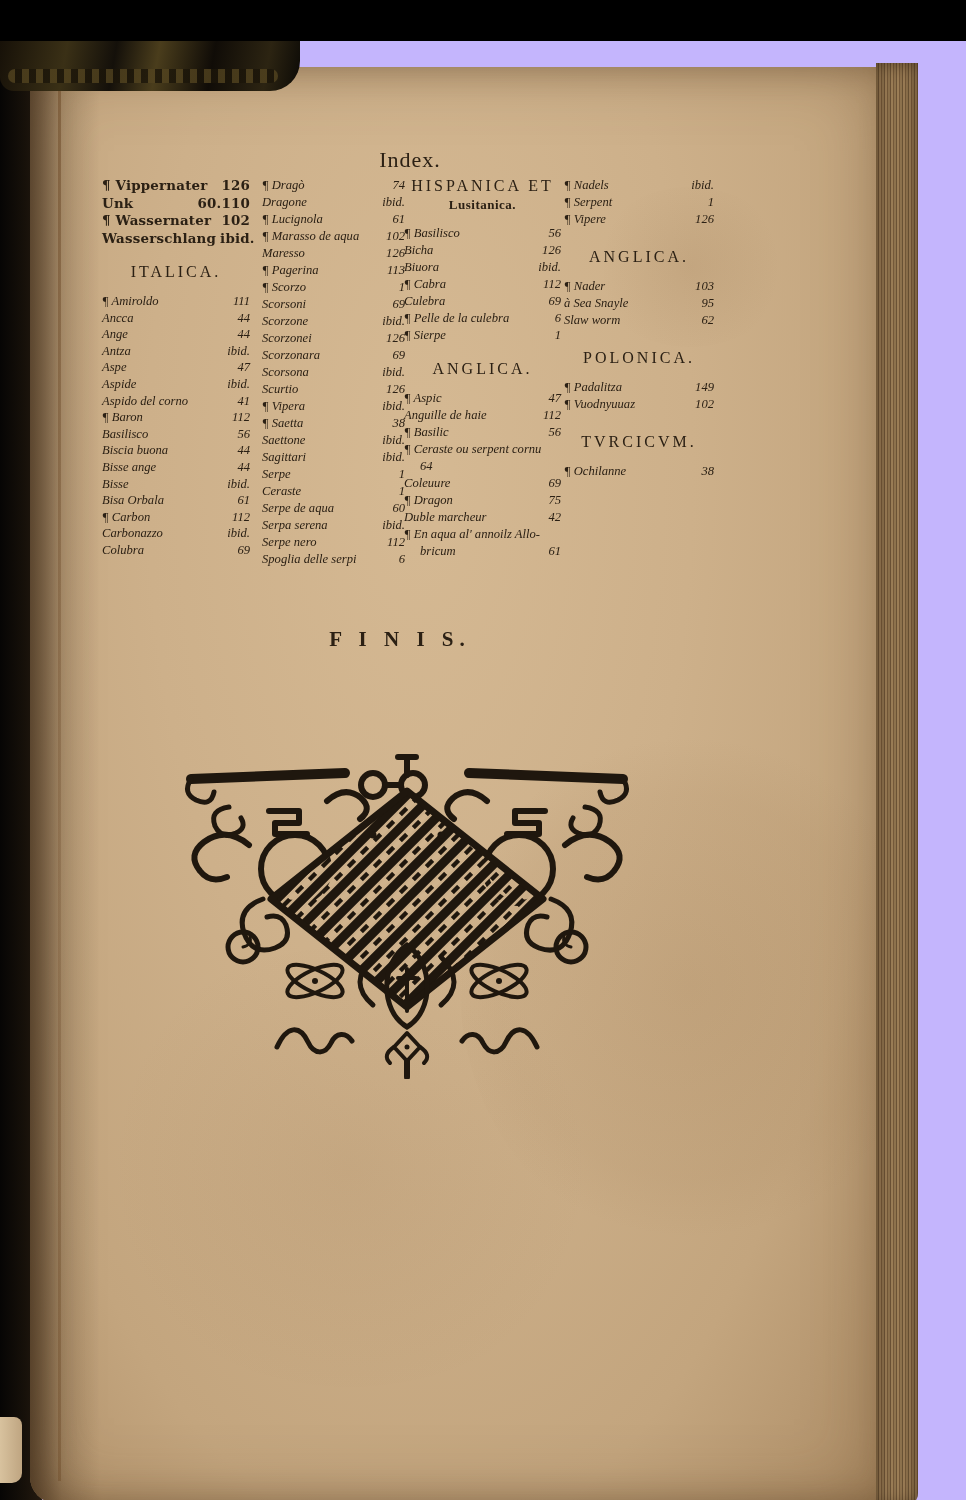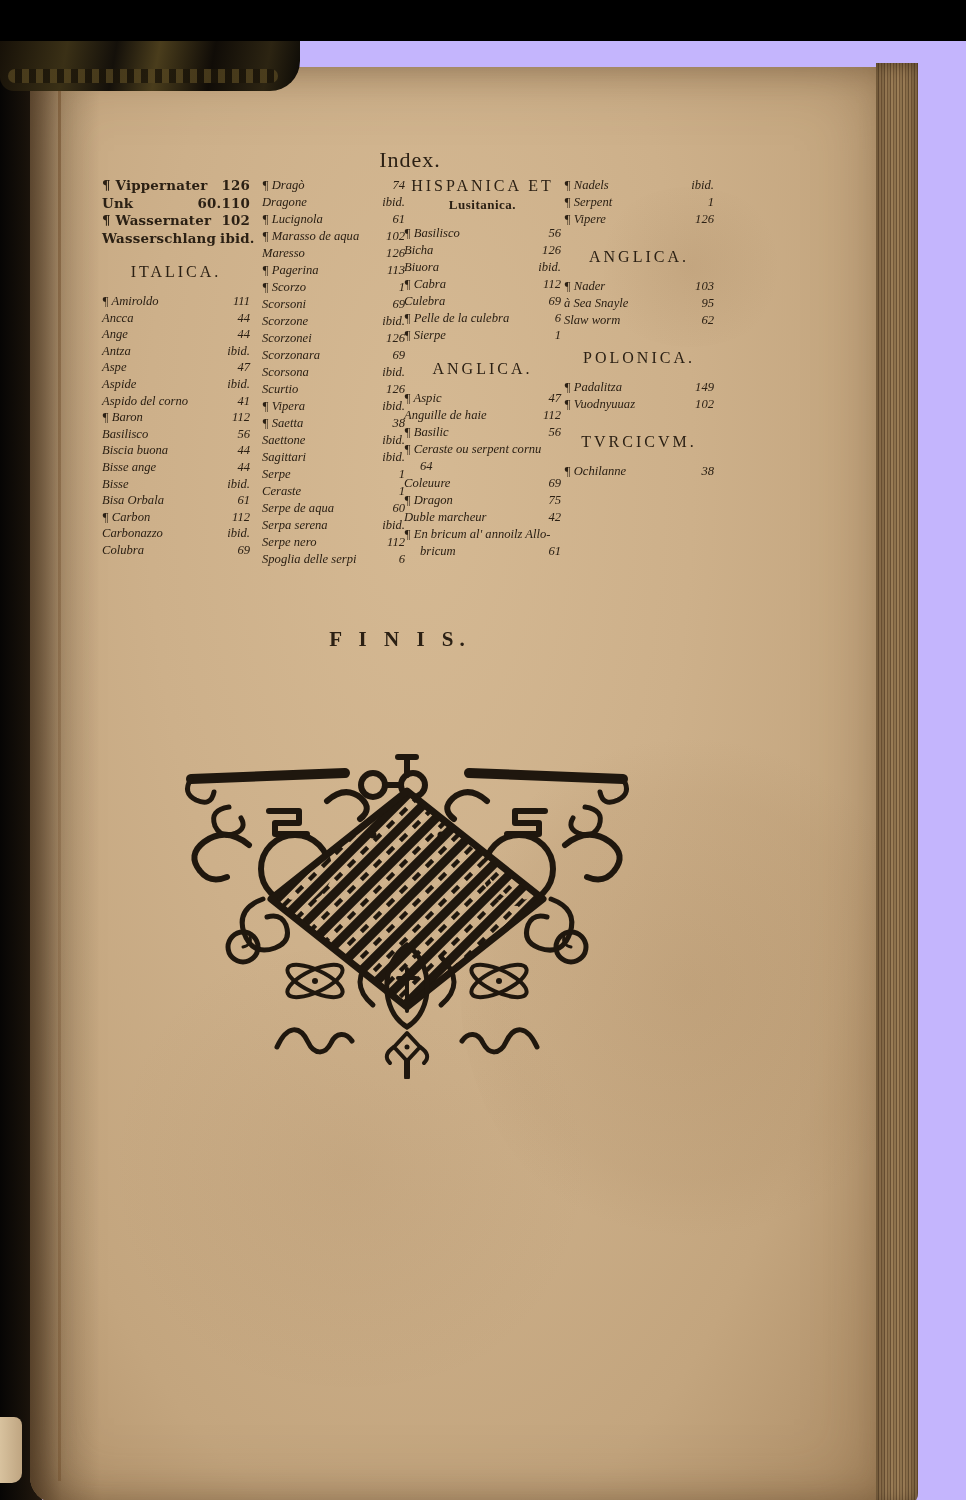--- a/index.html
+++ b/index.html
@@ -325,21 +325,21 @@
         </div>
         <div class="row">
           <span class="term">¶ Dragon</span>
           <span class="pg">75</span>
         </div>
         <div class="row">
           <span class="term">Duble marcheur</span>
           <span class="pg">42</span>
         </div>
         <div class="row">
-          <span class="term">¶ En bricum al' annoilz Allo-</span>
+          <span class="term">¶ En aqua al' annoilz Allo-</span>
           <span class="pg"></span>
         </div>
         <div class="row cont">
           <span class="term">bricum</span>
           <span class="pg">61</span>
         </div>
       </div>
     </div>
   <div class="col col4 ink">
       <div class="section">

